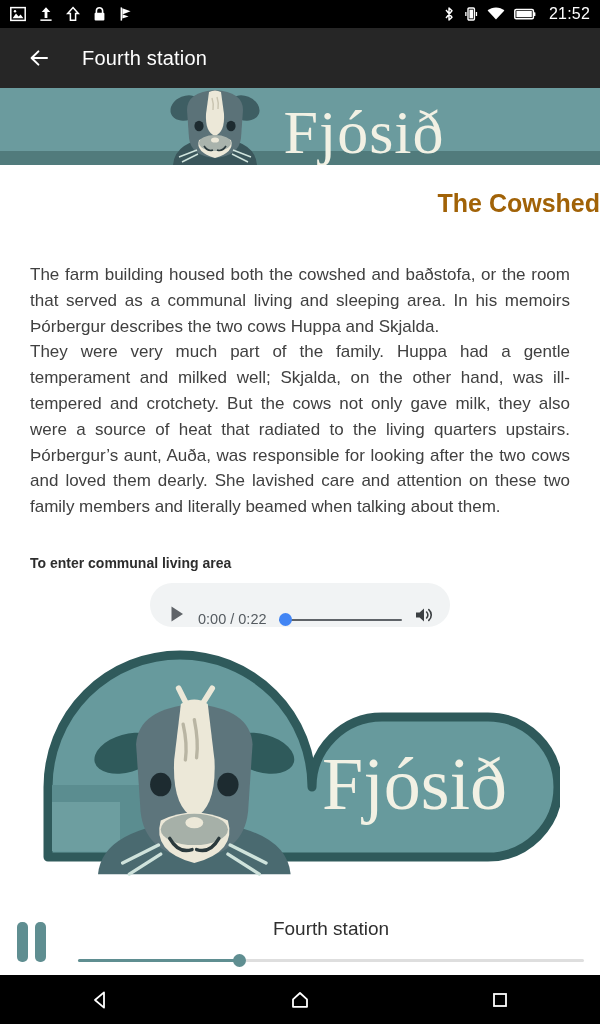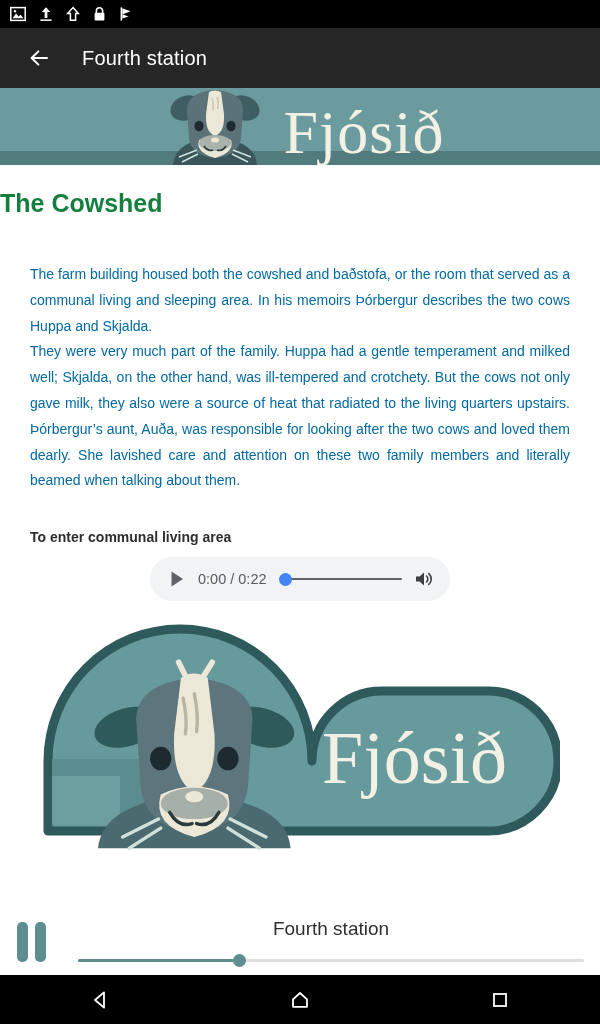--- a/index.html
+++ b/index.html
@@ -83,31 +83,31 @@
   }
 
   
   .content {
     position: absolute; top: 165px; left: 0;
     width: 600px; height: 859px;
     background: #ffffff;
     overflow: hidden;
   }
   .page-title {
-    text-align: left;
+    text-align: right;
     font-size: 25px;
     font-weight: 700;
-    color: #15803d;
+    color: #a16207;
     margin-top: 24px;
   }
   .para {
     margin: 0 30px;
-    font-size: 14px;
+    font-size: 17px;
     line-height: 25.8px;
-    color: #0369a1;
+    color: #404040;
     text-align: justify;
   }
   .para.first { margin-top: 44px; }
   .para.second { }
 
   .audio-label {
     margin: 35px 0 0 30px;
     font-size: 14px;
     font-weight: 700;
     color: #2d2d2d;
@@ -115,21 +115,21 @@
 
   
   .audio-wrap {
     margin-top: 12px;
     display: flex; justify-content: center;
   }
   .audio-player {
     width: 300px; height: 44px;
     background: #f1f3f4;
     border-radius: 22px;
-    display: flex; align-items: center;
+    display: flex; align-items: flex-end;
     padding: 0 14px;
   }
   .ap-play {
     width: 26px; height: 26px;
     display: flex; align-items: center; justify-content: center;
   }
   .ap-time {
     font-size: 14.5px;
     color: #555b60;
     margin-left: 8px;
@@ -255,20 +255,42 @@
       </svg>
       <svg class="sb-icon" width="13" height="16" viewBox="0 0 13 16">
         <path d="M3.4 7 V4.8 a3.1 3.1 0 0 1 6.2 0 V7" fill="none" stroke="#fff" stroke-width="1.6"></path>
         <rect x="1.6" y="6.8" width="9.8" height="7.6" rx="1" fill="#fff"></rect>
       </svg>
       <svg class="sb-icon" width="14" height="16" viewBox="0 0 14 16">
         <rect x="1.6" y="1.4" width="1.5" height="13.2" fill="#fff"></rect>
         <path d="M3.3 2.2 L11.6 5.2 L3.3 8.6 Z" fill="#fff"></path>
         <path d="M3.3 8.2 L9.6 10.4 L3.3 12.4 Z" fill="#fff"></path>
       </svg>
+    </div>
+    <div class="sb-right">
+      <svg class="sb-icon" width="12" height="16" viewBox="0 0 12 16">
+        <path d="M3 4 L9 11.2 L6 14 V2 L9 4.8 L3 12" fill="none" stroke="#fff" stroke-width="1.4" stroke-linejoin="round"></path>
+      </svg>
+      <svg class="sb-icon" width="14" height="16" viewBox="0 0 14 16">
+        <rect x="4" y="2" width="6.4" height="12" rx="1" fill="none" stroke="#fff" stroke-width="1.4"></rect>
+        <rect x="5.4" y="3.6" width="3.6" height="8.8" fill="#fff"></rect>
+        <rect x="1.2" y="6" width="1.3" height="4" fill="#fff"></rect>
+        <rect x="11.8" y="6" width="1.3" height="4" fill="#fff"></rect>
+      </svg>
+      <svg class="sb-icon" width="18" height="16" viewBox="0 0 18 16">
+        <path d="M9 13.6 L0.6 4.6 a12.6 12.6 0 0 1 16.8 0 Z" fill="#fff"></path>
+        <rect x="13.8" y="9.6" width="1.4" height="4.4" fill="#000"></rect>
+        <rect x="12" y="11.6" width="5" height="1.2" fill="#000"></rect>
+      </svg>
+      <svg class="sb-icon" width="22" height="16" viewBox="0 0 22 16">
+        <rect x="0.8" y="3.4" width="18.6" height="9.4" rx="1.4" fill="none" stroke="#fff" stroke-width="1.5"></rect>
+        <rect x="2.4" y="5" width="15.4" height="6.2" fill="#fff"></rect>
+        <rect x="19.8" y="6.2" width="1.6" height="3.8" rx="0.6" fill="#fff"></rect>
+      </svg>
+      <span class="sb-time">21:52</span>
     </div>
   </div>
 
   <div class="appbar">
     <div class="appbar-back">
       <svg width="24" height="24" viewBox="0 0 24 24">
         <path d="M20 12 H5 M11.4 5.4 L4.6 12 L11.4 18.6" fill="none" stroke="#ffffff" stroke-width="2" stroke-linecap="round" stroke-linejoin="round"></path>
       </svg>
     </div>
     <div class="appbar-title">Fourth station</div>

